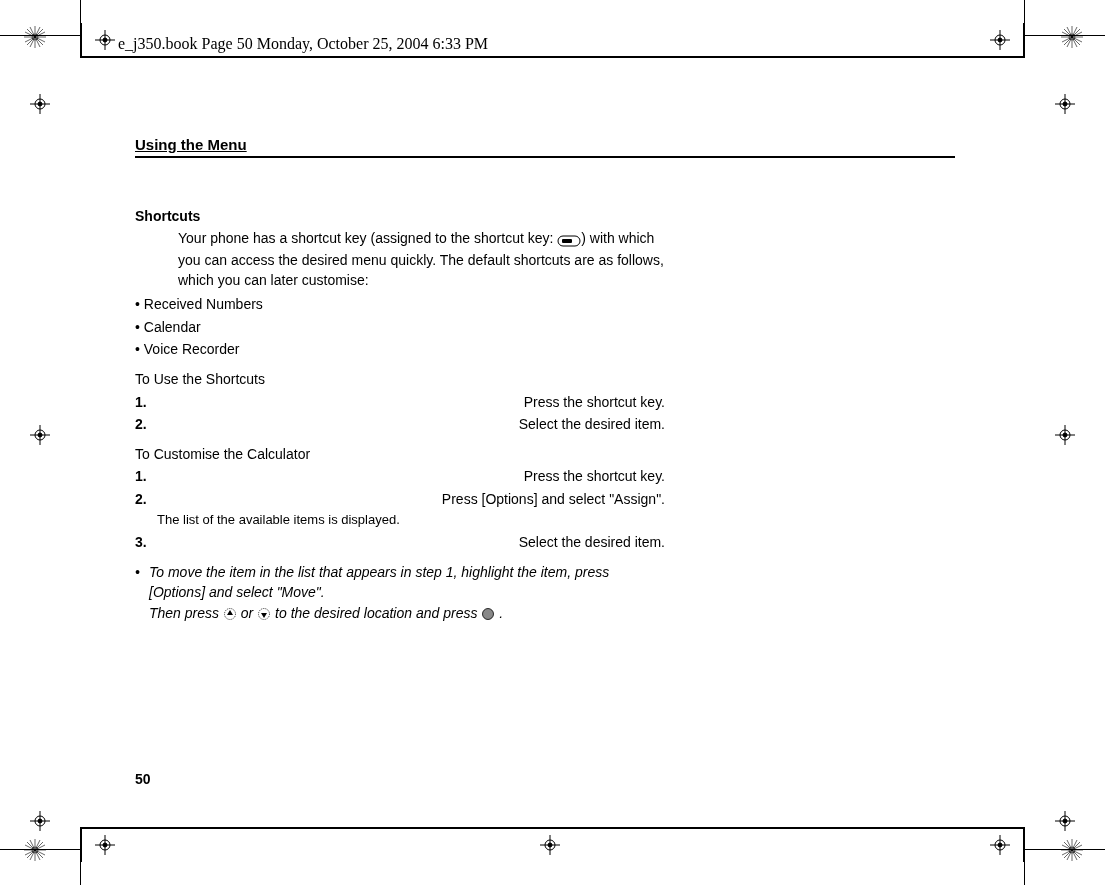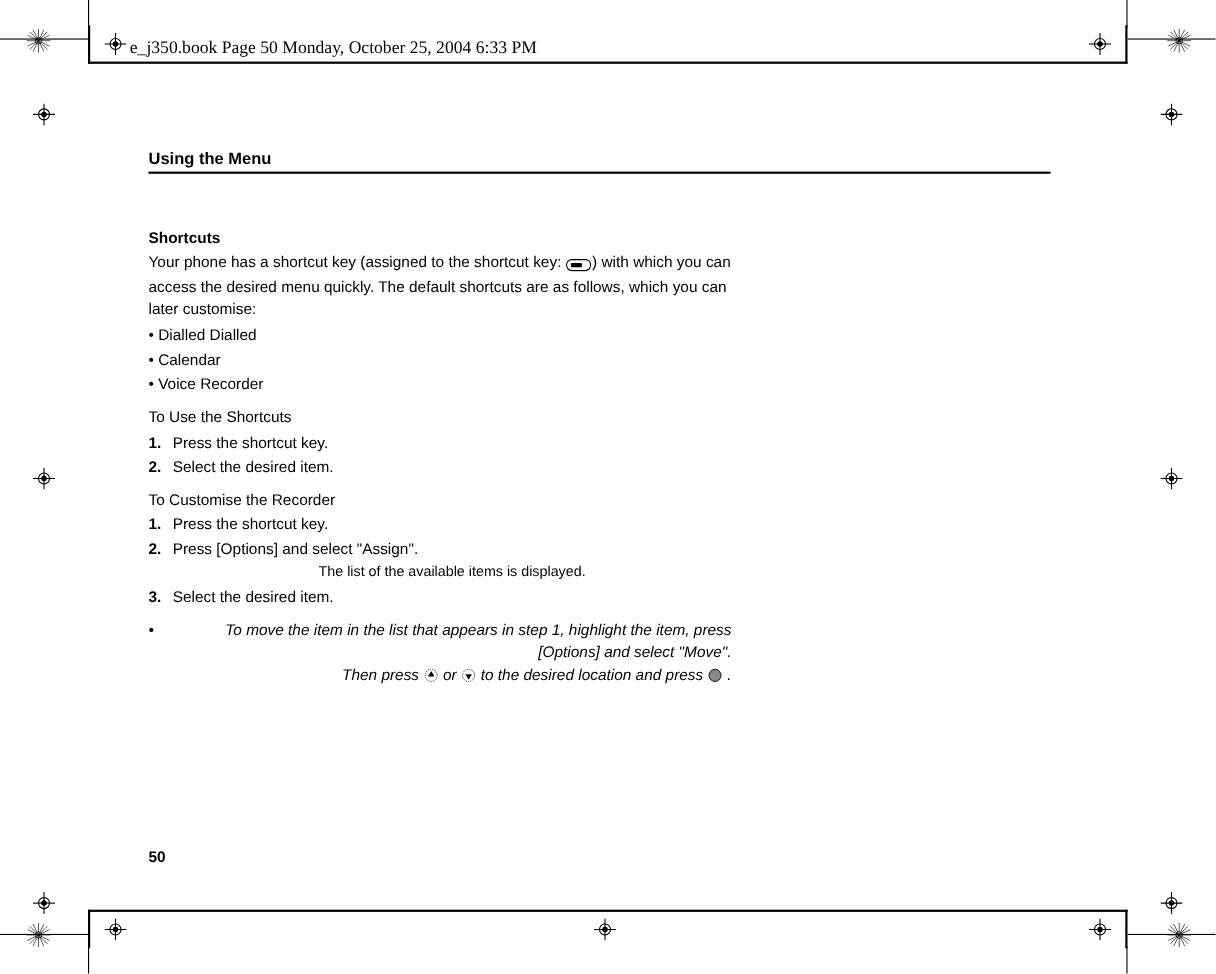--- a/index.html
+++ b/index.html
@@ -39,20 +39,21 @@
     position: absolute;
     background: #000;
   }
 
   .section-heading {
     position: absolute;
     top: 136px;
     left: 135px;
     font-weight: bold;
     font-size: 15px;
+    text-decoration: underline;
   }
   .section-rule {
     position: absolute;
     top: 156px;
     left: 135px;
     width: 820px;
     height: 2px;
     background: #000;
   }
 
@@ -65,34 +66,34 @@
     line-height: 1.45;
     color: #000;
     font-stretch: condensed;
   }
   .content .sub-heading {
     font-weight: bold;
     font-size: 14px;
     margin-bottom: 2px;
     margin-top: 24px;
   }
-  .content p { margin-bottom: 4px; }
+  .content p { margin-bottom: 4px; margin-left: 43px; }
   .bullets { list-style: none; margin: 4px 0 10px 0; }
   .bullets li::before { content: "•  "; }
   .bullets li { margin-bottom: 2px; }
   .sub-title { margin: 8px 0 2px 0; }
   .numlist { list-style: none; margin-bottom: 10px; }
   .numlist li { margin-bottom: 2px; display:flex; }
   .numlist li .num { font-weight: bold; width: 22px; flex-shrink:0; }
-  .numlist li .txt { flex:1; }
+  .numlist li .txt { flex:1;text-align:right; }
   .numlist li .detail { font-size: 13px; margin-left:22px; margin-top:2px; }
   .note-title { font-weight: bold; font-style: italic; margin-top: 6px; }
   .note-body { font-style: italic; display:flex; }
   .note-body .b { width: 14px; flex-shrink:0; }
-  .note-body .t { flex:1;text-align:right; }
+  .note-body .t { flex:1; }
 
   .icon-key {
     display: inline-block;
     vertical-align: middle;
   }
   .icon-key svg, .icon-arrow svg, .icon-circle svg { vertical-align: middle; }
 
   .page-number {
     position: absolute;
     bottom: 98px;
@@ -300,47 +301,47 @@
 
 <div class="content">
   <div class="sub-heading">Shortcuts</div>
   <p>
     <span>Your phone has a shortcut key (assigned to the shortcut key: </span><span class="icon-key"><svg width="24" height="12">
           <rect x="1" y="1" width="22" height="10" rx="5" ry="5" fill="none" stroke="#000" stroke-width="1"></rect>
           <rect x="5" y="4" width="10" height="4" rx="1" fill="#000"></rect>
         </svg></span><span>) with which you can access the desired menu quickly. The default shortcuts are as follows, which you can later customise:</span>
   </p>
   <ul class="bullets">
-    <li>Dialled Dialled</li>
+    <li>Received Numbers</li>
     <li>Calendar</li>
     <li>Voice Recorder</li>
   </ul>
 
   <div class="sub-title">To Use the Shortcuts</div>
   <ol class="numlist">
     <li>
         <span class="num">1.</span>
         <span class="txt">Press the shortcut key.</span>
       </li>
     <li>
         <span class="num">2.</span>
         <span class="txt">Select the desired item.</span>
       </li>
   </ol>
 
-  <div class="sub-title">To Customise the Recorder</div>
+  <div class="sub-title">To Customise the Calculator</div>
   <ol class="numlist">
     <li>
         <span class="num">1.</span>
         <span class="txt">Press the shortcut key.</span>
       </li>
     <li style="flex-wrap:wrap;">
         <span class="num">2.</span>
         <span class="txt">Press [Options] and select "Assign".</span>
-        <div class="detail" style="width:100%;text-align:center;">The list of the available items is displayed.</div>
+        <div class="detail" style="width:100%;">The list of the available items is displayed.</div>
       </li>
     <li>
         <span class="num">3.</span>
         <span class="txt">Select the desired item.</span>
       </li>
   </ol>
 
   <div class="note-body">
     <span class="b">•</span>
     <span class="t">

